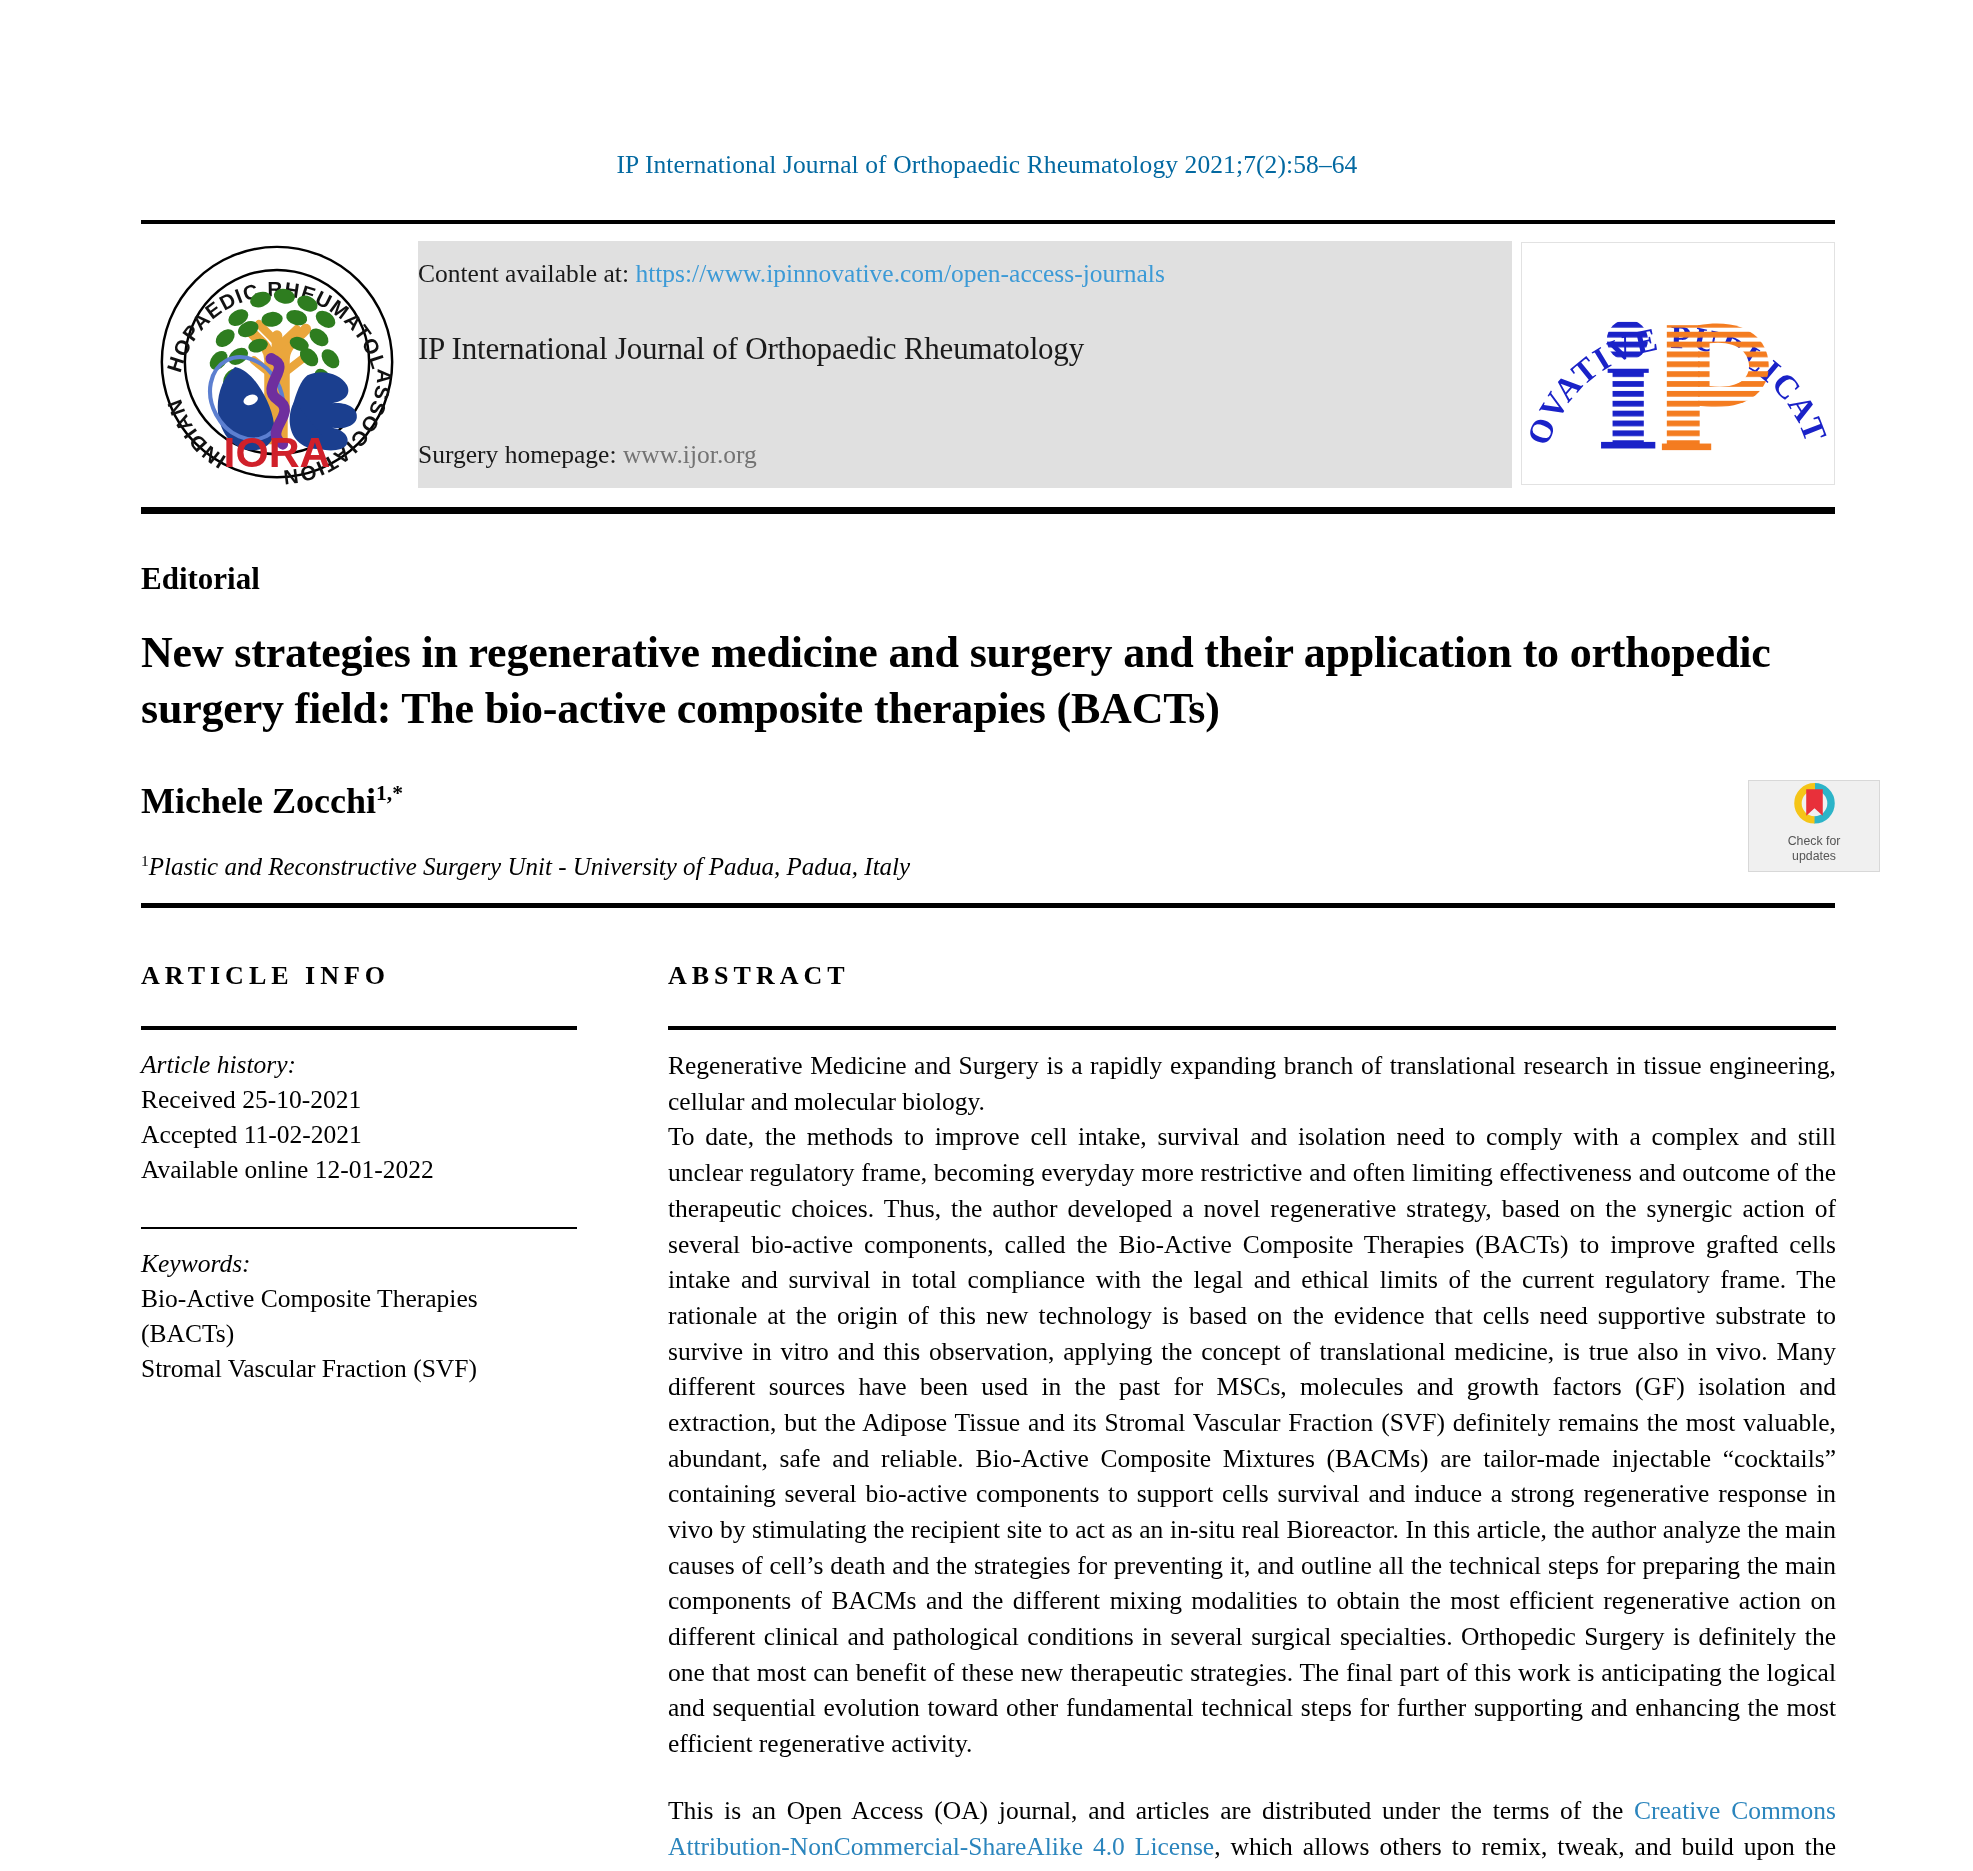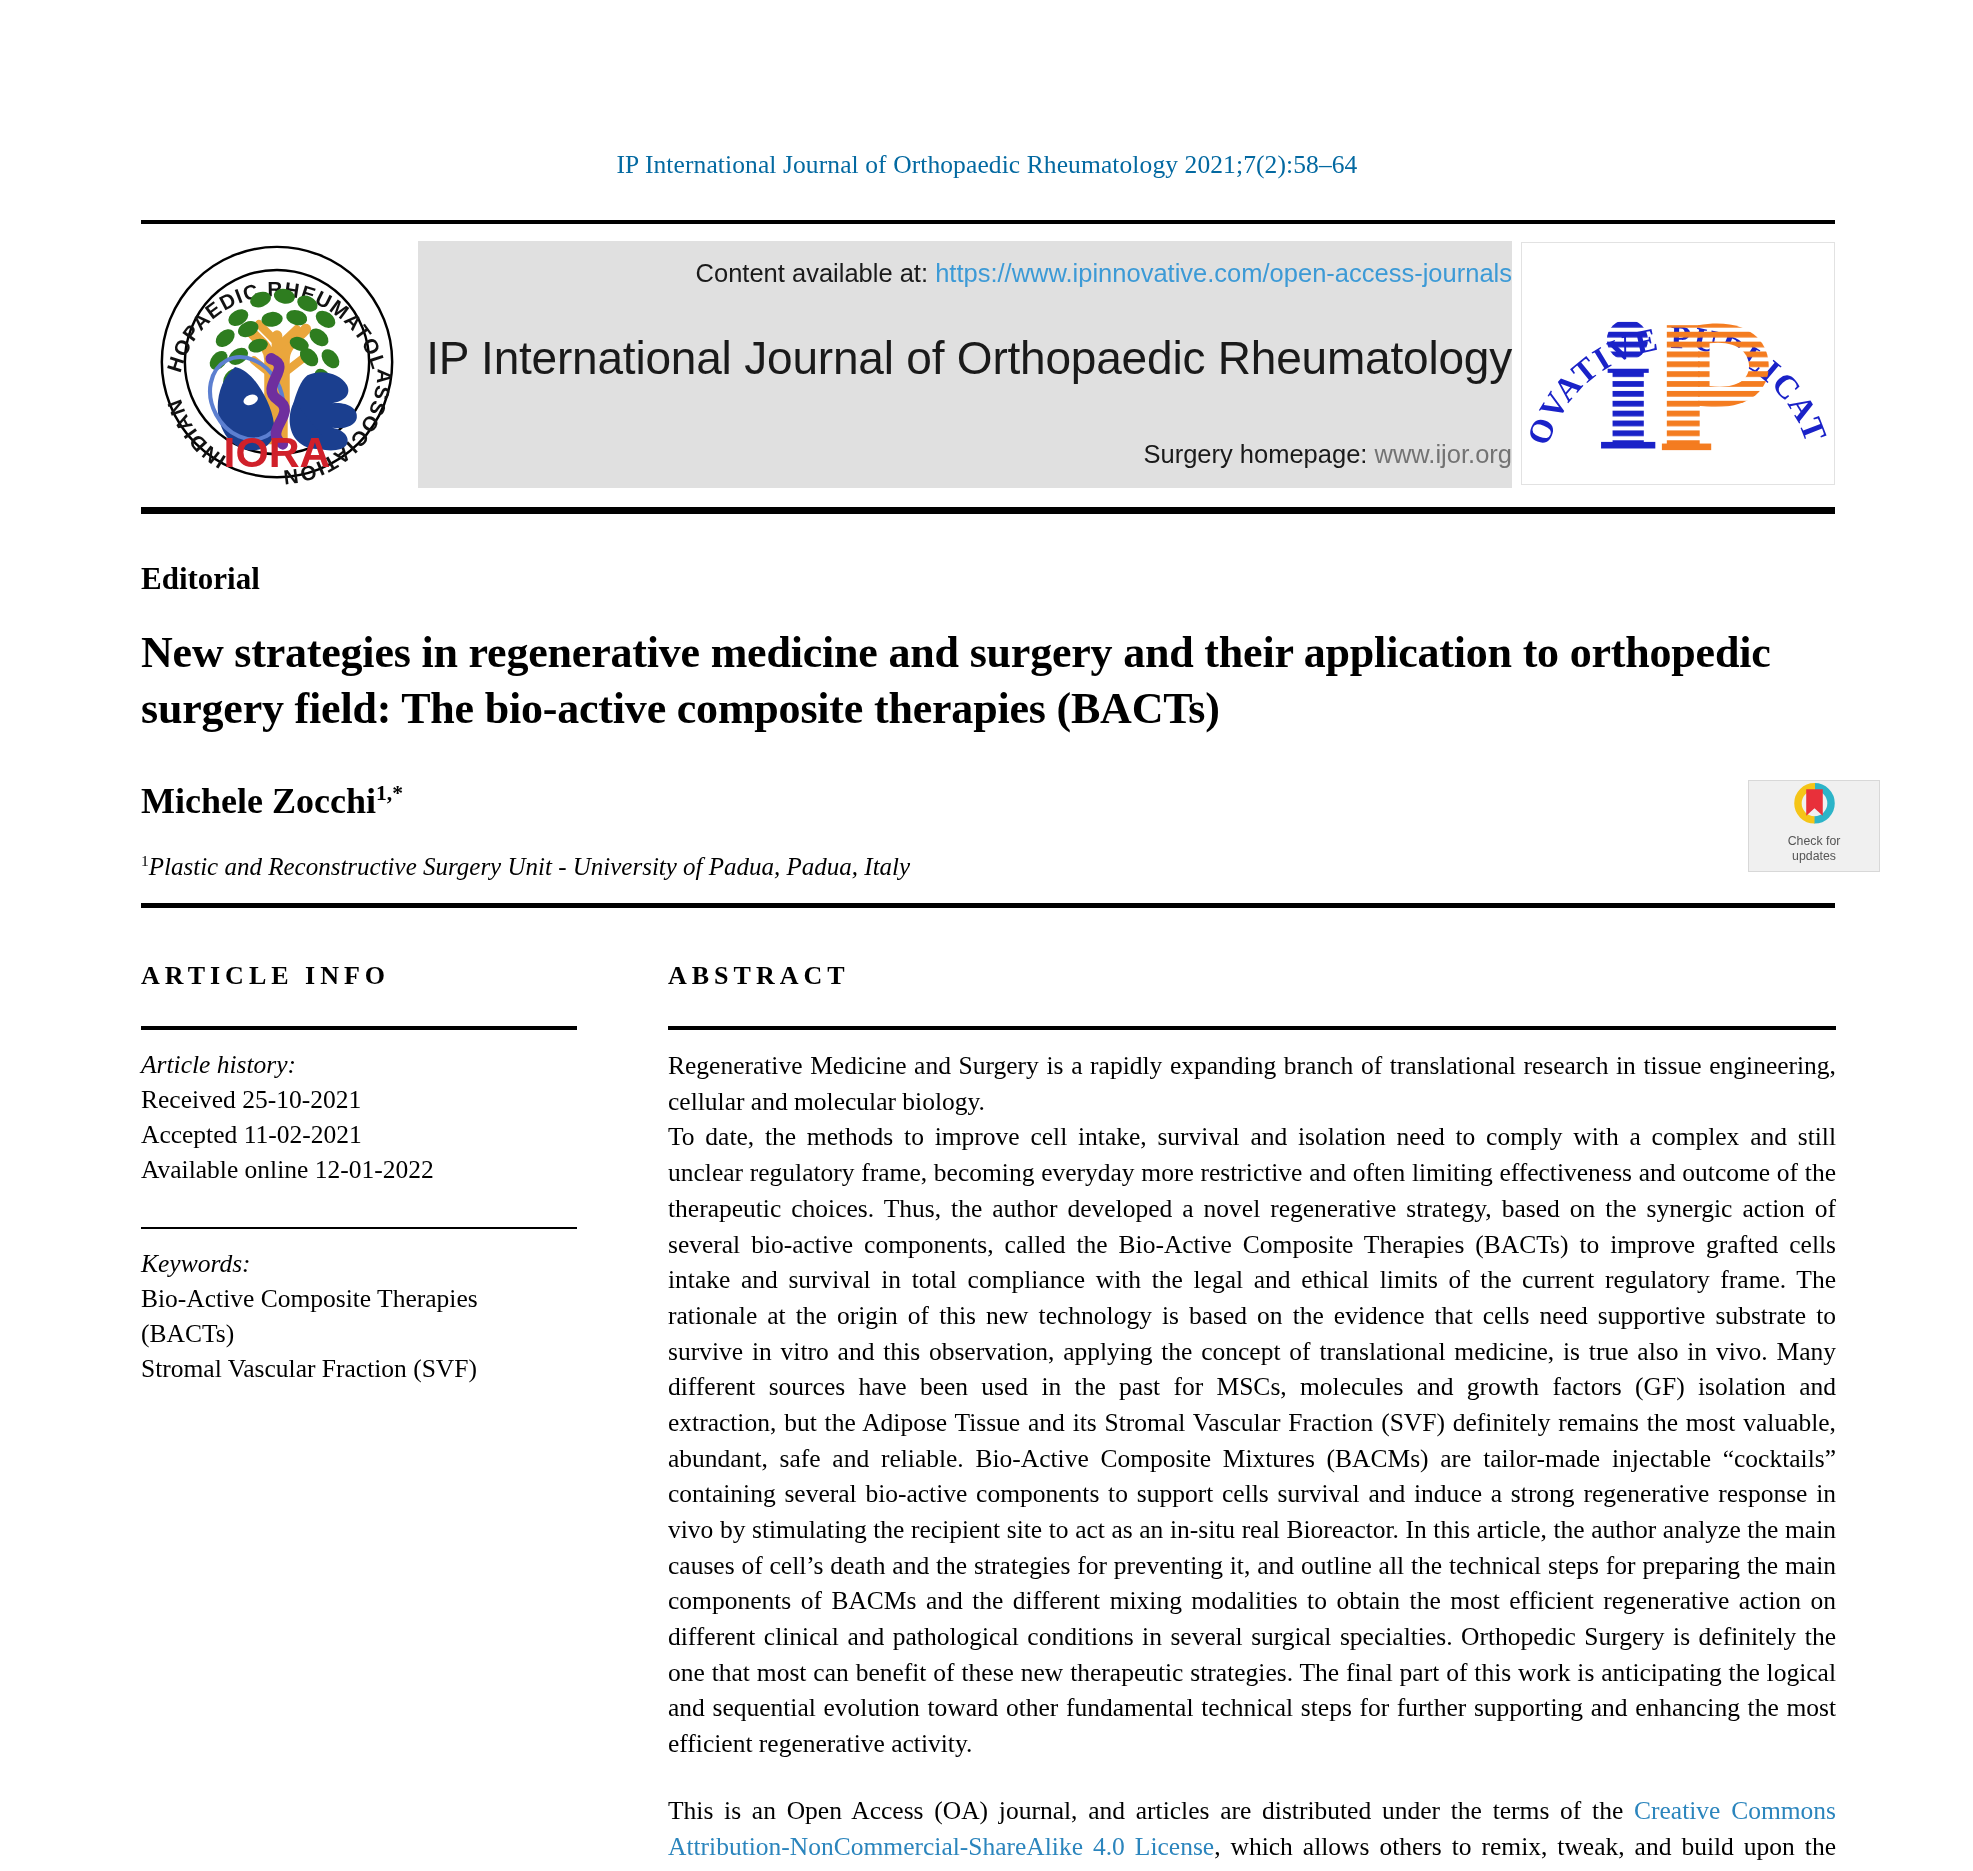--- a/index.html
+++ b/index.html
@@ -83,34 +83,34 @@
   .mast-center {
     position: absolute;
     left: 277px;
     top: 6.6px;
     width: 1094px;
     height: 247px;
     background: #e0e0e0;
   }
   .mast-line {
     width: 100%;
-    text-align: right;
-    font-family: Liberation Sans, sans-serif;
+    text-align: left;
+    font-family: Liberation Serif, serif;
     color: #1a1a1a;
   }
   .mast-avail {
     position: absolute;
     top: 18px;
     font-size: 25.5px;
   }
   .mast-avail .url { color: #3c9ad6; }
   .mast-title {
     position: absolute;
     top: 90px;
-    font-size: 46px;
+    font-size: 31px;
     letter-spacing: -0.2px;
   }
   .mast-home {
     position: absolute;
     top: 199px;
     font-size: 25.5px;
   }
   .mast-home .url { color: #737373; }
 
   

